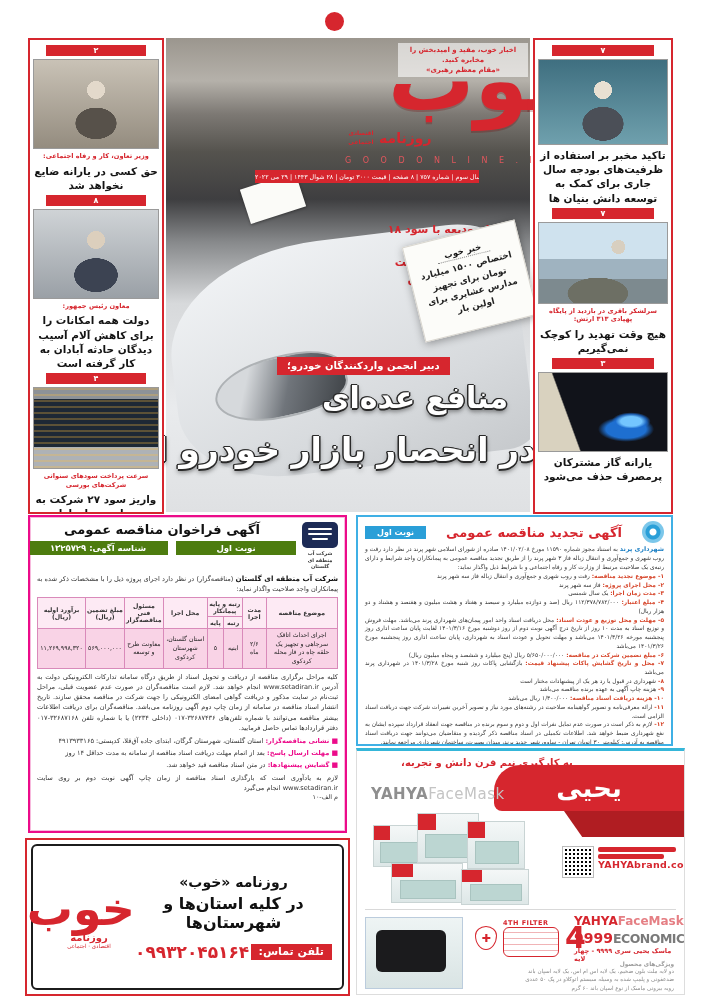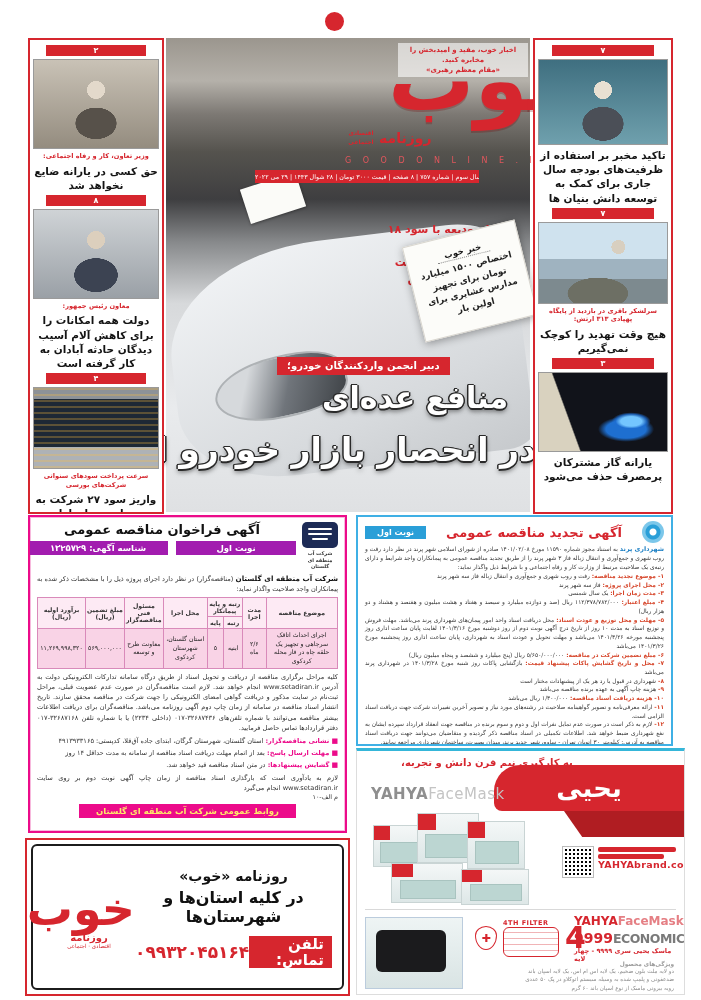--- a/index.html
+++ b/index.html
@@ -76,21 +76,21 @@
   .goodbadge .b{font-size:8.8px;font-weight:bold;color:#222;line-height:1.55;}
   .ckick{background:#d6262e;color:#fff;font-weight:bold;font-size:10px;line-height:18px;
          padding:0 10px;white-space:nowrap;}
   .bighl{color:#fff;font-weight:bold;text-align:center;white-space:nowrap;
          text-shadow:-1.5px 0 #2a2a2a,1.5px 0 #2a2a2a,0 -1.5px #2a2a2a,0 1.5px #2a2a2a,
                      -1px -1px #2a2a2a,1px 1px #2a2a2a,0 3px 5px rgba(0,0,0,.55);}
   
   .gol{border:2px solid #ec0b8a;background:#fff;padding:5px 7px;overflow:hidden;
        box-shadow:inset 0 0 0 1px #f7b9dd;}
   .gol .title{font-size:13px;font-weight:bold;color:#111;text-align:center;}
-  .pill{background:#a21caf;color:#fff;font-weight:bold;font-size:8.5px;line-height:14px;
+  .pill{background:#4d7c0f;color:#fff;font-weight:bold;font-size:8.5px;line-height:14px;
         text-align:center;padding:0 10px;}
   .gol .intro,.gol .para{font-size:6.6px;color:#333;line-height:1.55;text-align:justify;margin:3px 0;}
   .gol b.lead{color:#111;font-size:7.2px;}
   .gtab{width:100%;border-collapse:collapse;direction:rtl;margin:2px 0;}
   .gtab th{background:#fdeaf4;border:1px solid #d98aba;font-size:6.2px;color:#333;
            font-weight:bold;padding:2px 1px;}
   .gtab td{background:#f9d3e6;border:1px solid #d98aba;font-size:6.2px;color:#222;
            padding:2px 2px;text-align:center;line-height:1.4;}
   .bul{font-size:6.6px;color:#333;line-height:1.5;margin:1px 0;}
   .bul .sq{color:#ec0b8a;font-size:7px;}
@@ -148,21 +148,21 @@
   
   .khb{border:2px solid #d6262e;background:#fff;padding:4px;}
   .khb .inner{border:2px solid #1c1c1c;border-radius:6px;height:100%;box-sizing:border-box;
               display:flex;flex-direction:row-reverse;padding:8px 10px 6px;position:relative;}
   .khb .logo{color:#d6262e;font-weight:bold;font-size:46px;line-height:1;text-align:center;}
   .khb .logosub{color:#d6262e;font-weight:bold;font-size:10px;text-align:center;}
   .khb .logotags{color:#d6262e;font-size:5.5px;text-align:center;line-height:1.4;}
   .khb .l1{font-size:14px;font-weight:bold;color:#111;text-align:center;}
   .khb .l2{font-size:16px;font-weight:bold;color:#111;text-align:center;margin-top:4px;}
   .khb .l3{font-size:16px;font-weight:bold;color:#111;text-align:center;margin-top:4px;}
-  .khb .plabel{background:#d6262e;color:#fff;font-weight:bold;font-size:15px;line-height:16px;padding:0 8px;}
+  .khb .plabel{background:#d6262e;color:#fff;font-weight:bold;font-size:11px;line-height:16px;padding:0 8px;}
   .khb .phone{color:#d6262e;font-weight:bold;font-size:17px;letter-spacing:1px;}
 </style>
 </head>
 <body>
 
 <div class="page">
 
   <div class="abs carphoto" style="left:166px;top:38px;width:364px;height:474px;">
     <div class="winds"></div>
     <div class="hood"></div>
@@ -280,21 +280,20 @@
       <span class="lb">نشانی مناقصه‌گزار:</span>
       <span>استان گلستان، شهرستان گرگان، ابتدای جاده آق‌قلا، کدپستی: ۴۹۱۳۹۳۳۱۶۵</span></div>
     <div class="bul"><span class="sq">■</span>
       <span class="lb">مهلت ارسال پاسخ:</span>
       <span>بعد از اتمام مهلت دریافت اسناد مناقصه از سامانه به مدت حداقل ۱۴ روز</span></div>
     <div class="bul"><span class="sq">■</span>
       <span class="lb">گشایش پیشنهادها:</span>
       <span>در متن اسناد مناقصه قید خواهد شد.</span></div>
     <div class="para" style="margin:2px 0 0;">لازم به یادآوری است که بارگذاری اسناد مناقصه از زمان چاپ آگهی نوبت دوم بر روی سایت www.setadiran.ir انجام می‌گیرد</div>
     <div class="ref">م الف-۱۰</div>
-    <div class="foot">روابط عمومی شرکت آب منطقه ای گلستان</div>
   </div>
 
   <div class="abs par rtl" style="left:356px;top:515px;width:317px;height:231px;">
     <div style="display:flex;align-items:center;gap:6px;">
       <div class="flower"></div>
       <div class="title" style="flex:1;">آگهی تجدید مناقصه عمومی</div>
       <div class="bluepill">نوبت اول</div>
     </div>
     <div class="body">
       <span class="org">شهرداری پرند</span>

